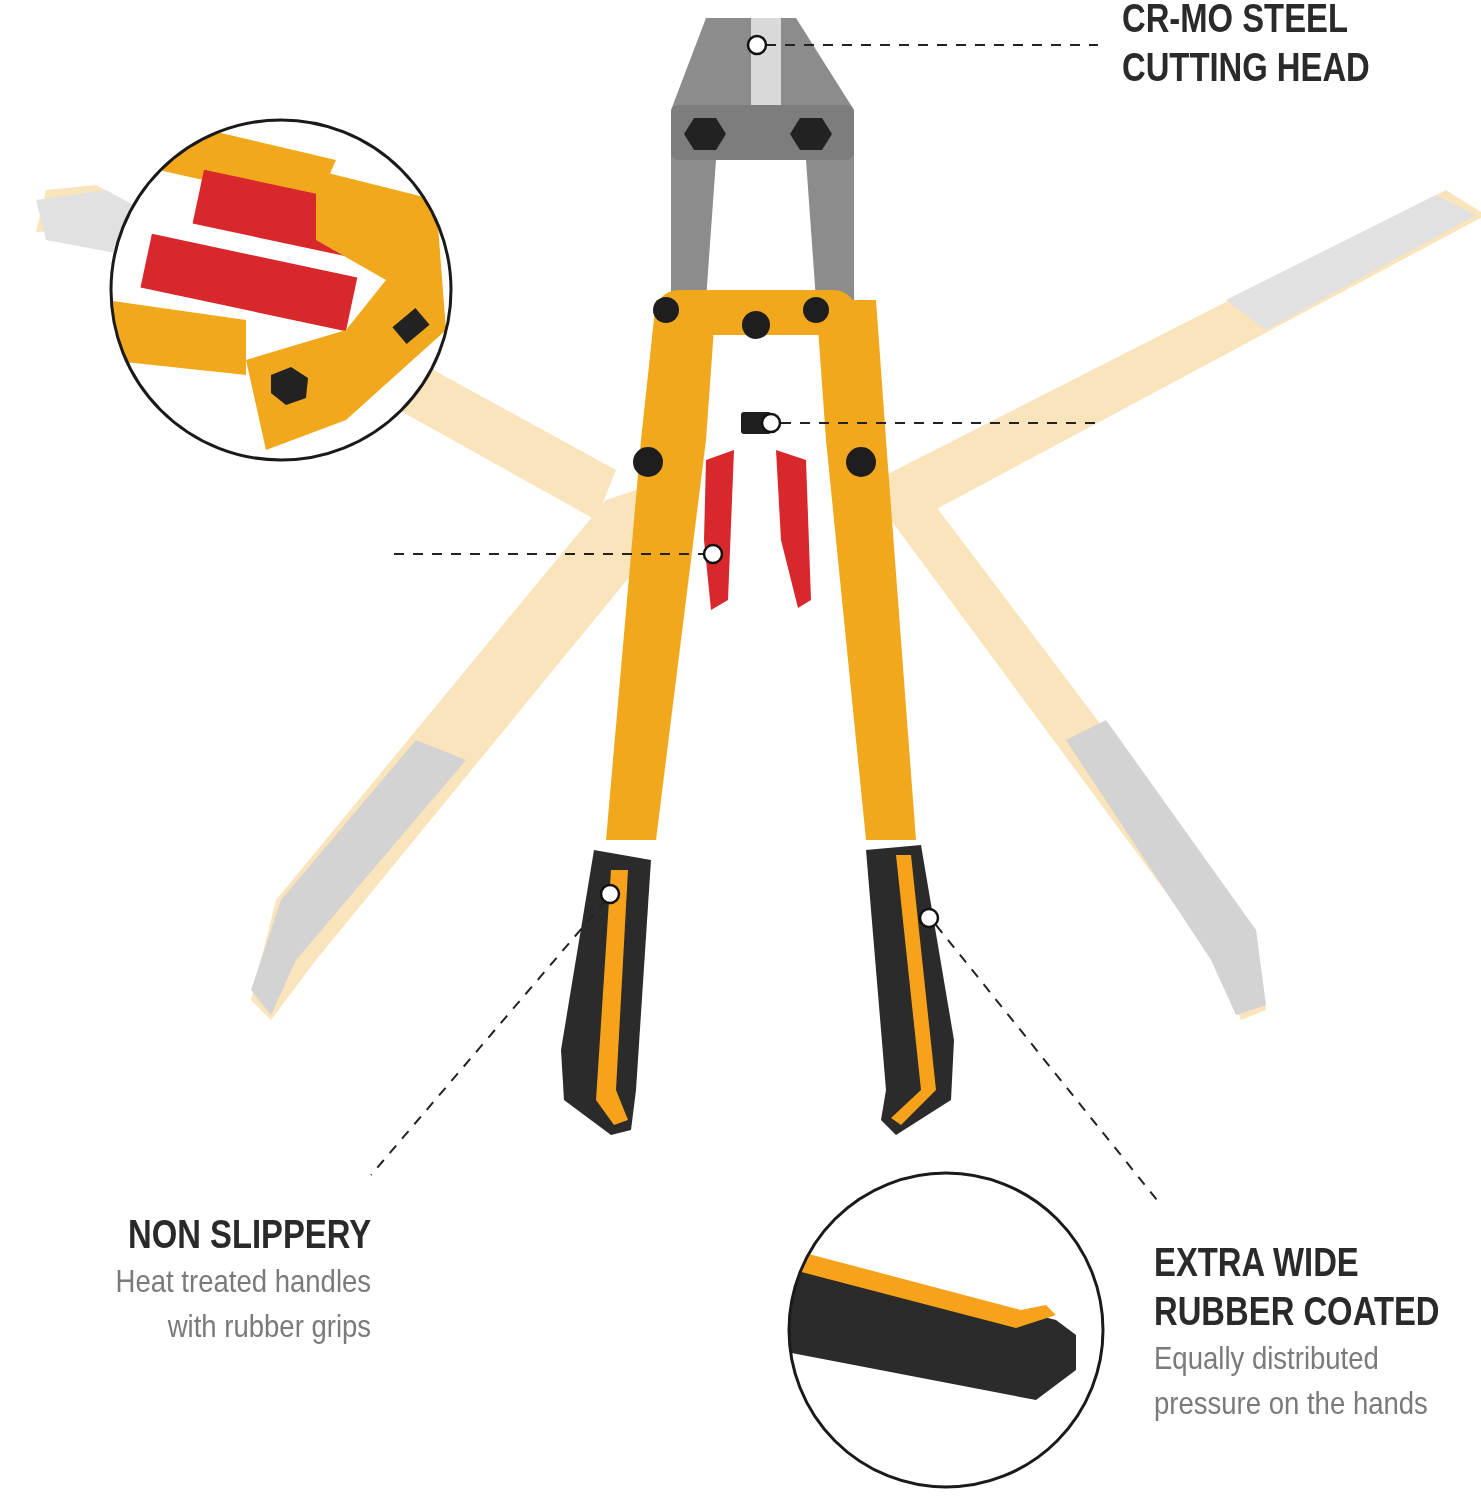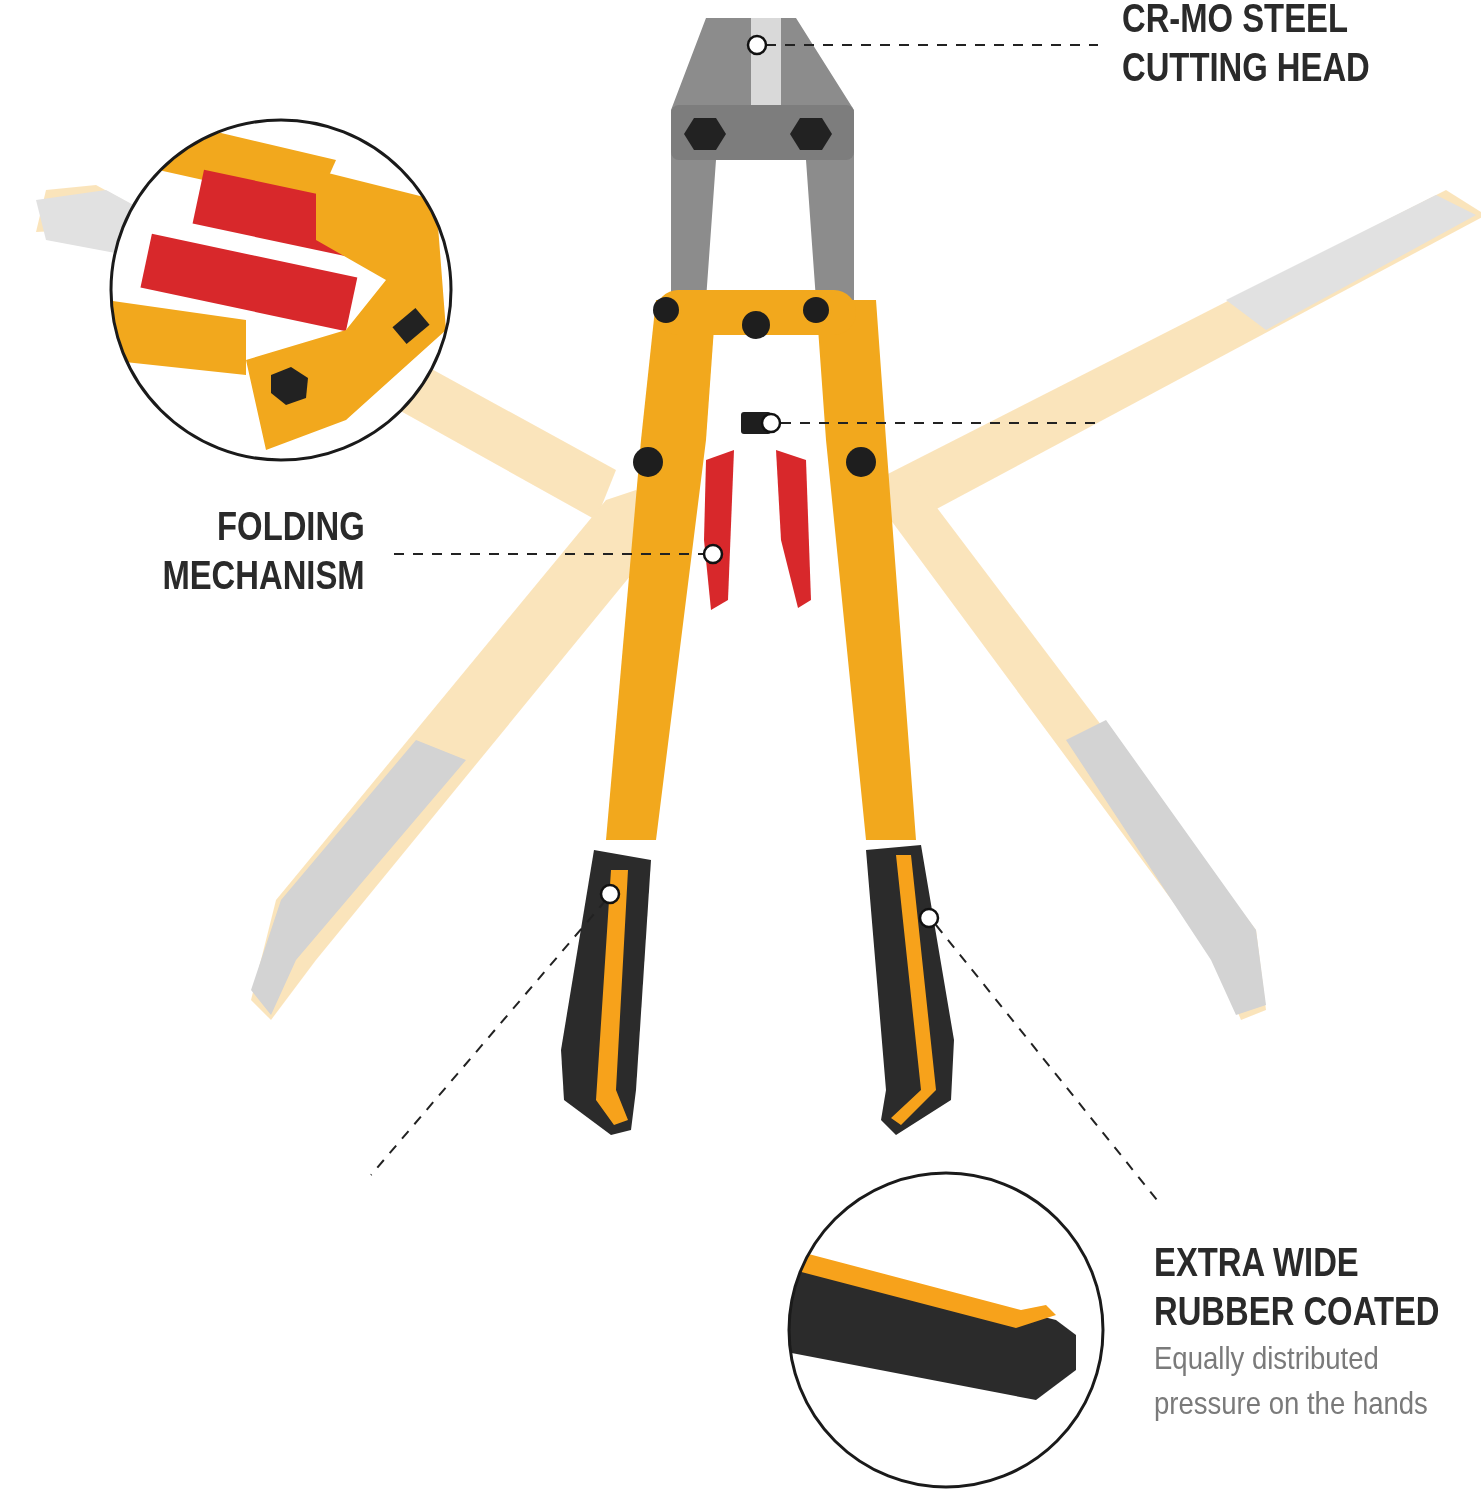--- a/index.html
+++ b/index.html
@@ -116,25 +116,26 @@
       <circle cx="913" cy="918" r="9"></circle>
     </g>
   </svg>
 
   <div class="label" style="left:1106px; top:-6px;">
     <span class="h">CR-MO STEEL</span>
     <span class="h">CUTTING HEAD</span>
   </div>
 
 
-  <div class="label right-align" style="right:1132px; top:502px;">
-    <span class="h">FOLDING</span>
-    <span class="h">MECHANISM</span>
+
+  <div class="label right-align" style="right:1126px; top:1210px;">
+    <span class="h">NON SLIPPERY</span>
+    <span class="sub">Heat treated handles</span>
+    <span class="sub">with rubber grips</span>
   </div>
-
 
   <div class="label" style="left:1138px; top:1238px;">
     <span class="h">EXTRA WIDE</span>
     <span class="h">RUBBER COATED</span>
     <span class="sub">Equally distributed</span>
     <span class="sub">pressure on the hands</span>
   </div>
 
 </div>
 

